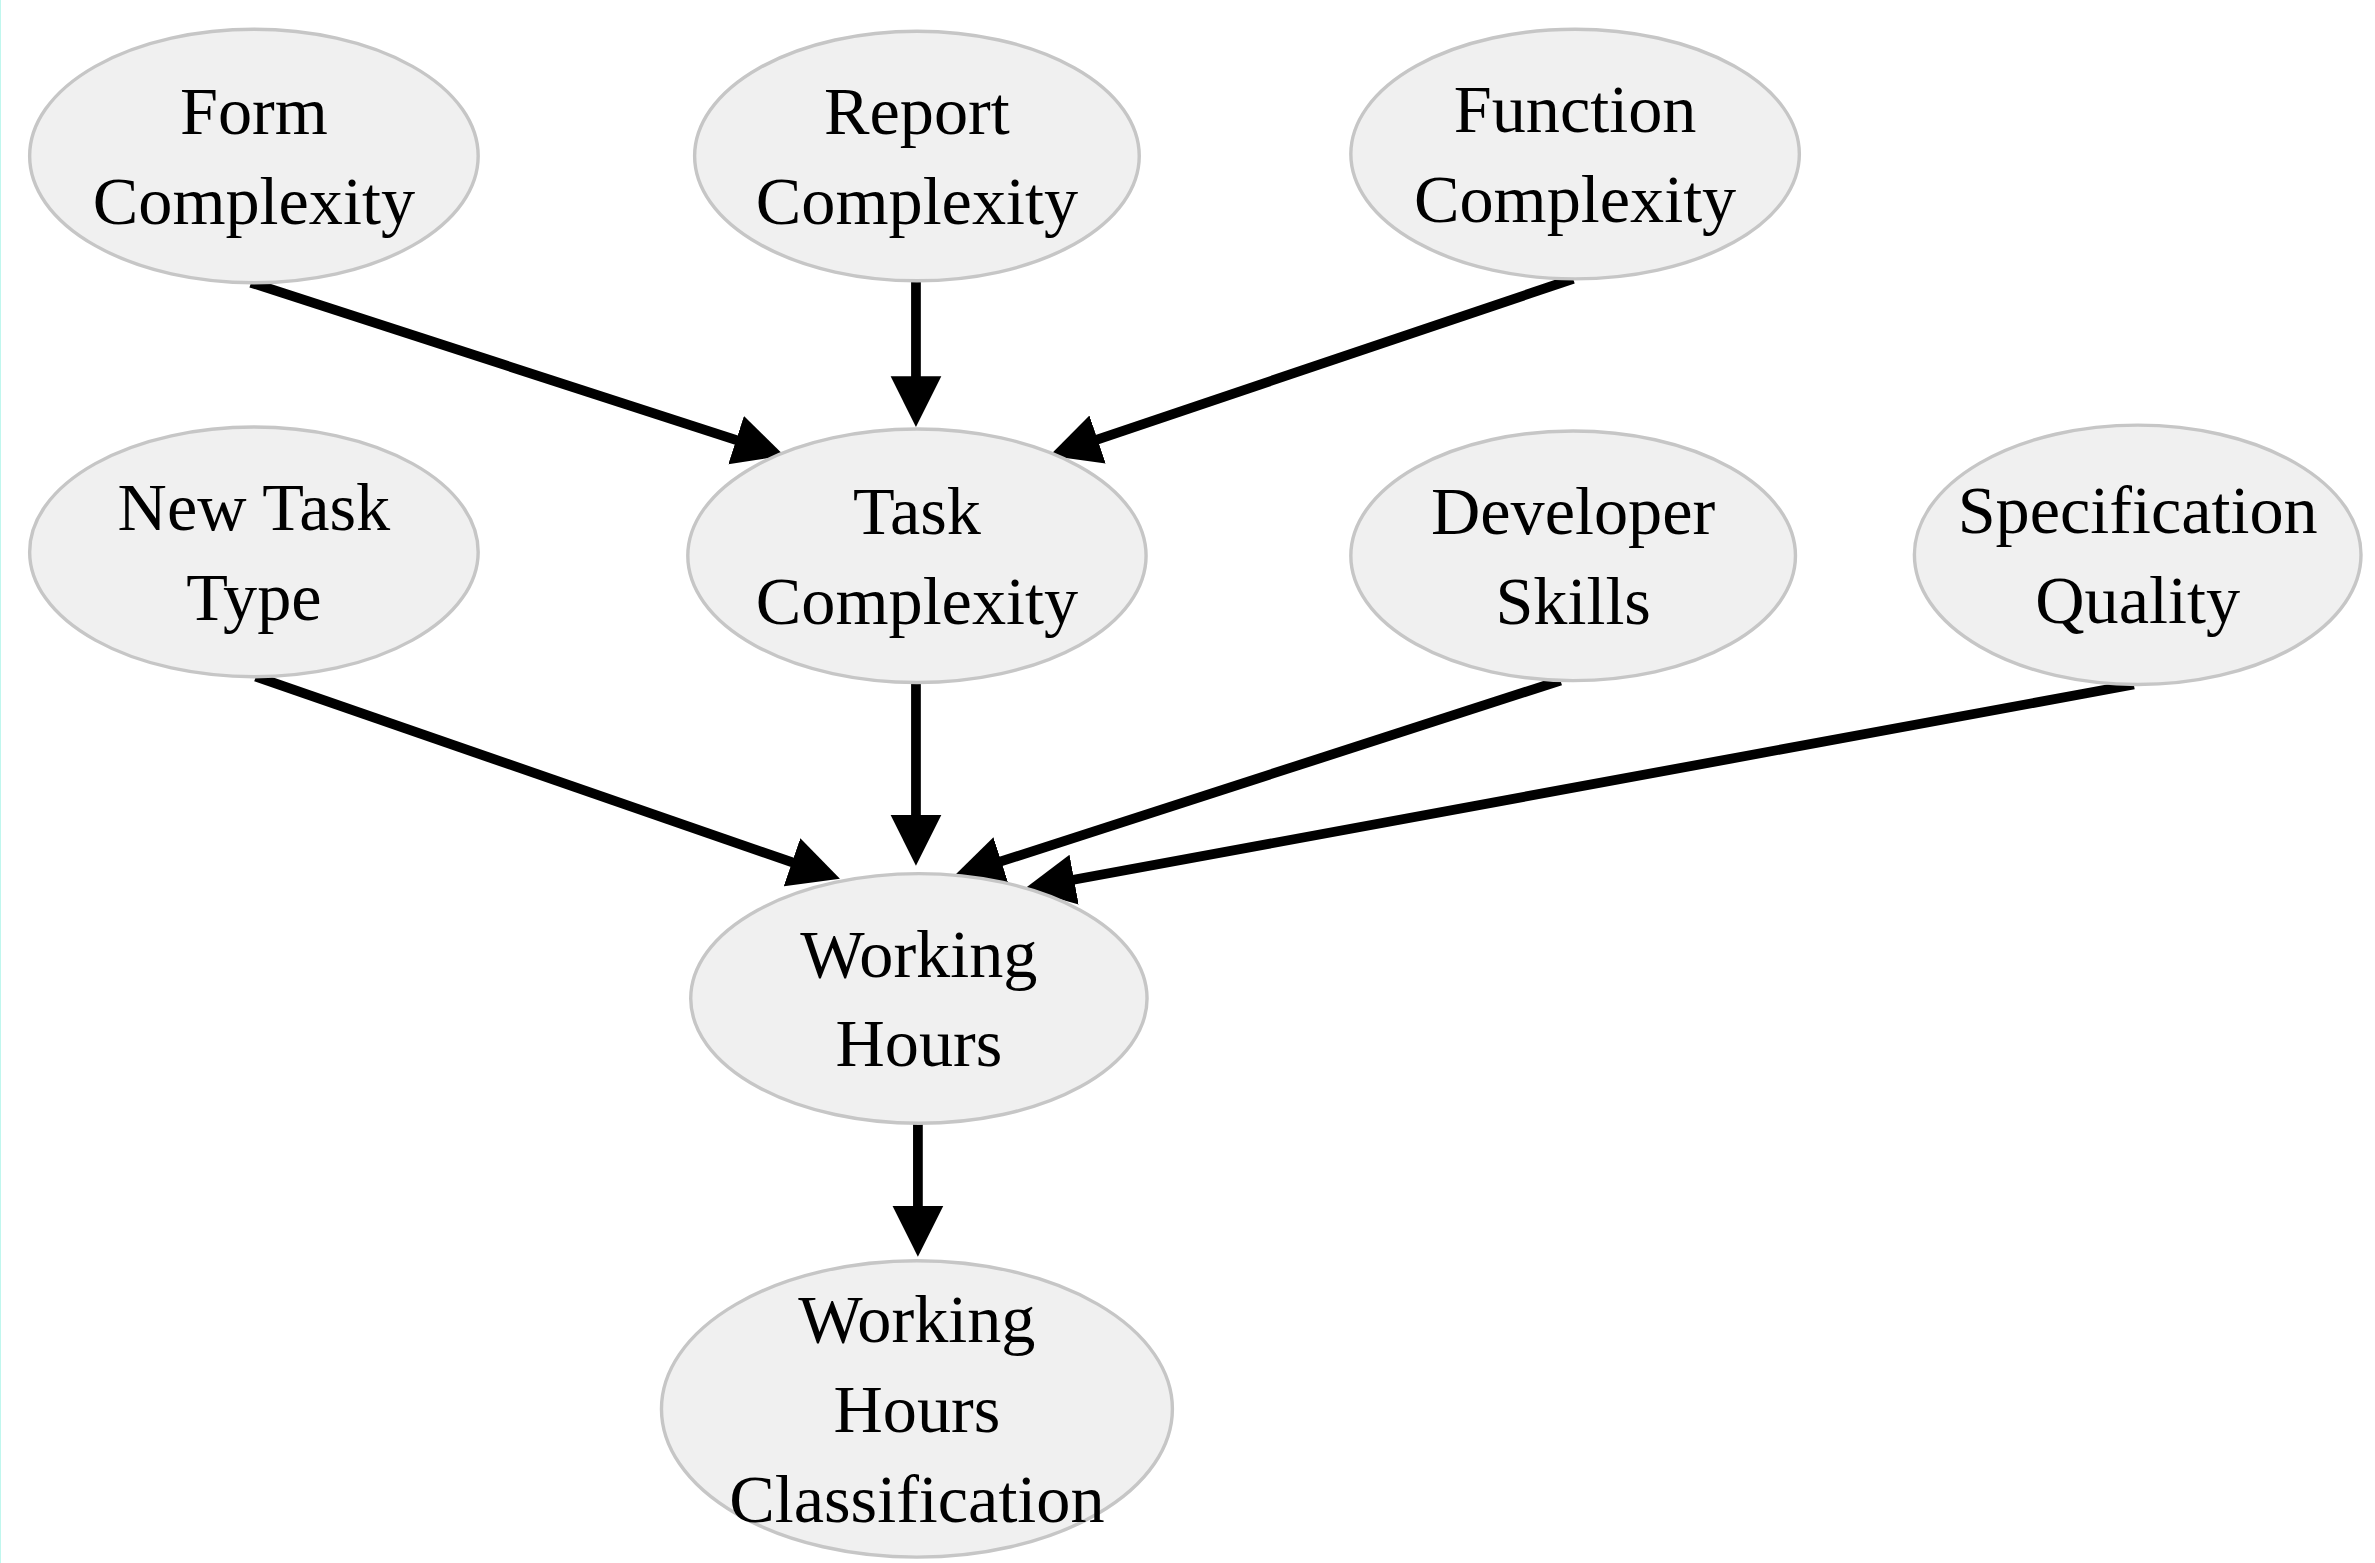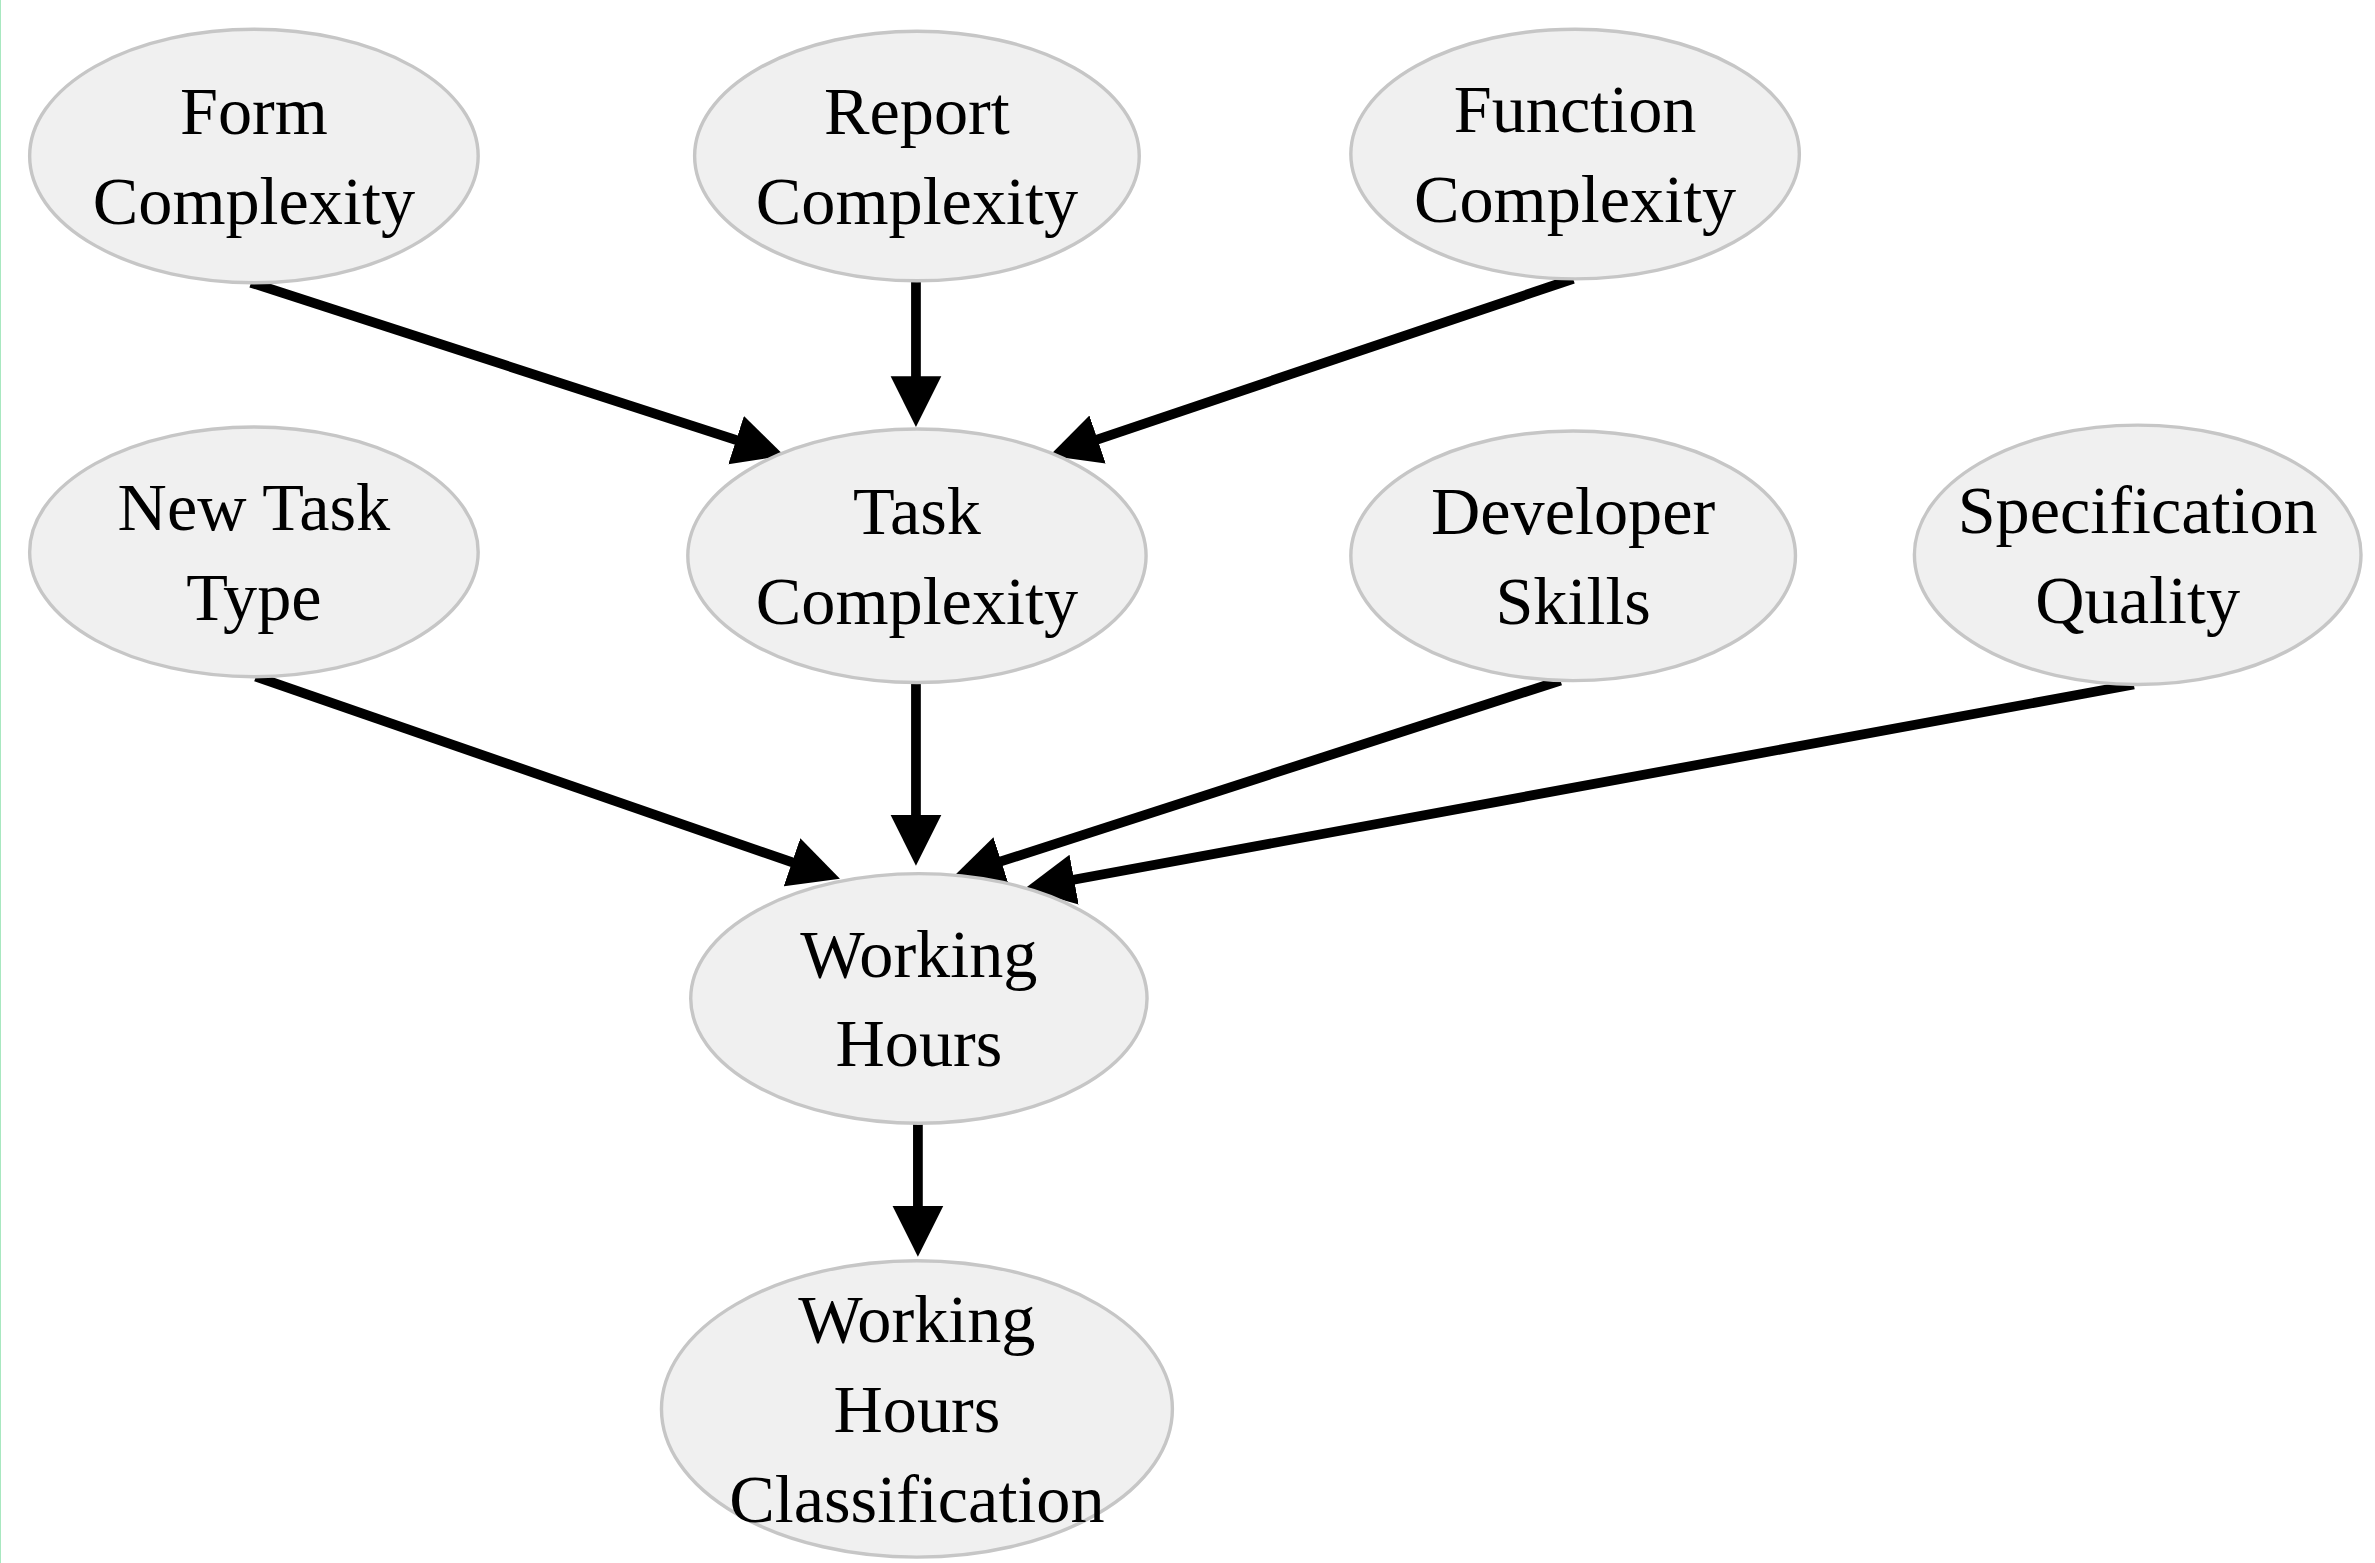--- a/index.html
+++ b/index.html
@@ -3,21 +3,21 @@
 <meta charset="utf-8">
 <style>
   html, body {
     margin: 0;
     padding: 0;
     background: #ffffff;
   }
   .canvas-wrap {
     width: 2376px;
     height: 1563px;
-    background: #22c55e;
+    background: #5eead4;
     position: relative;
     overflow: hidden;
   }
   svg {
     display: block;
   }
   .node-label {
     font-family: "Liberation Serif", "DejaVu Serif", serif;
     fill: #000000;
   }

